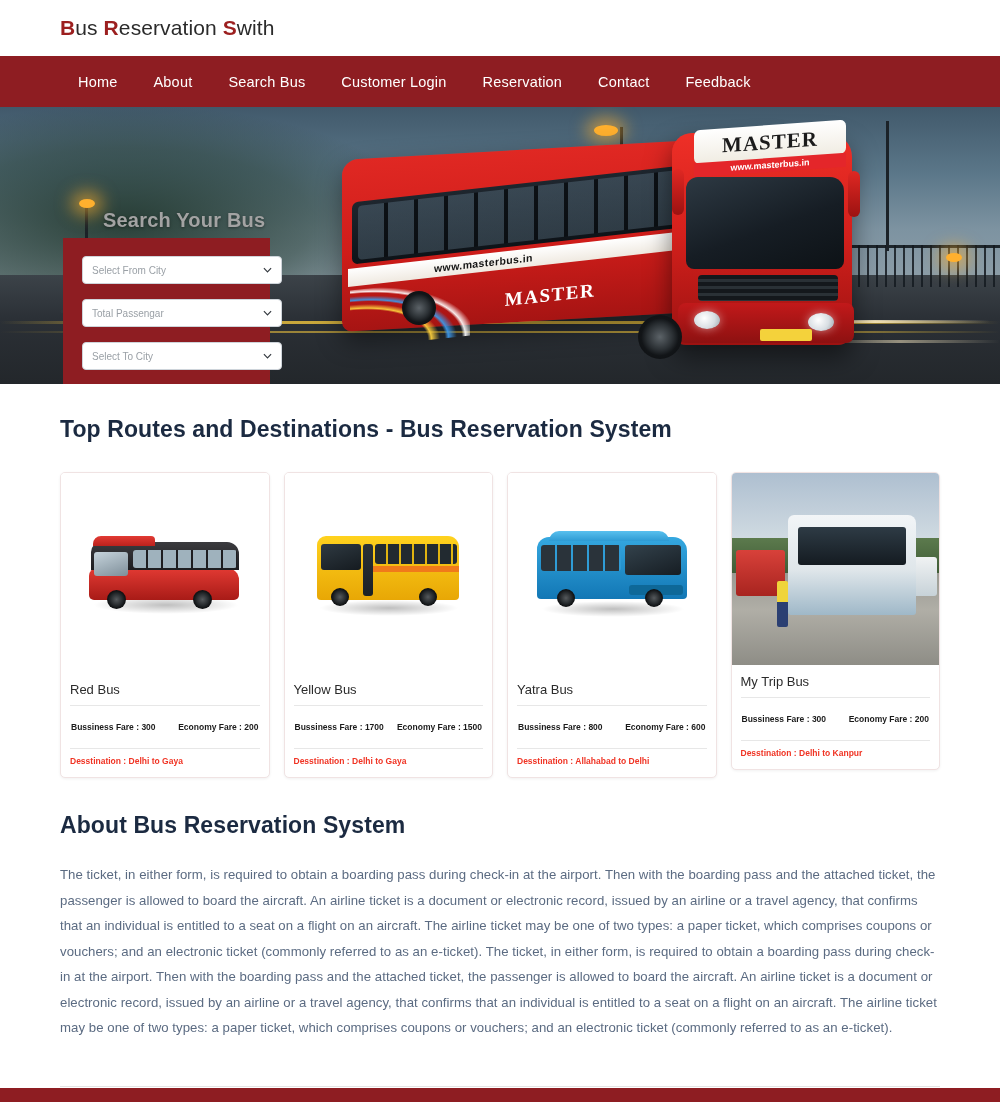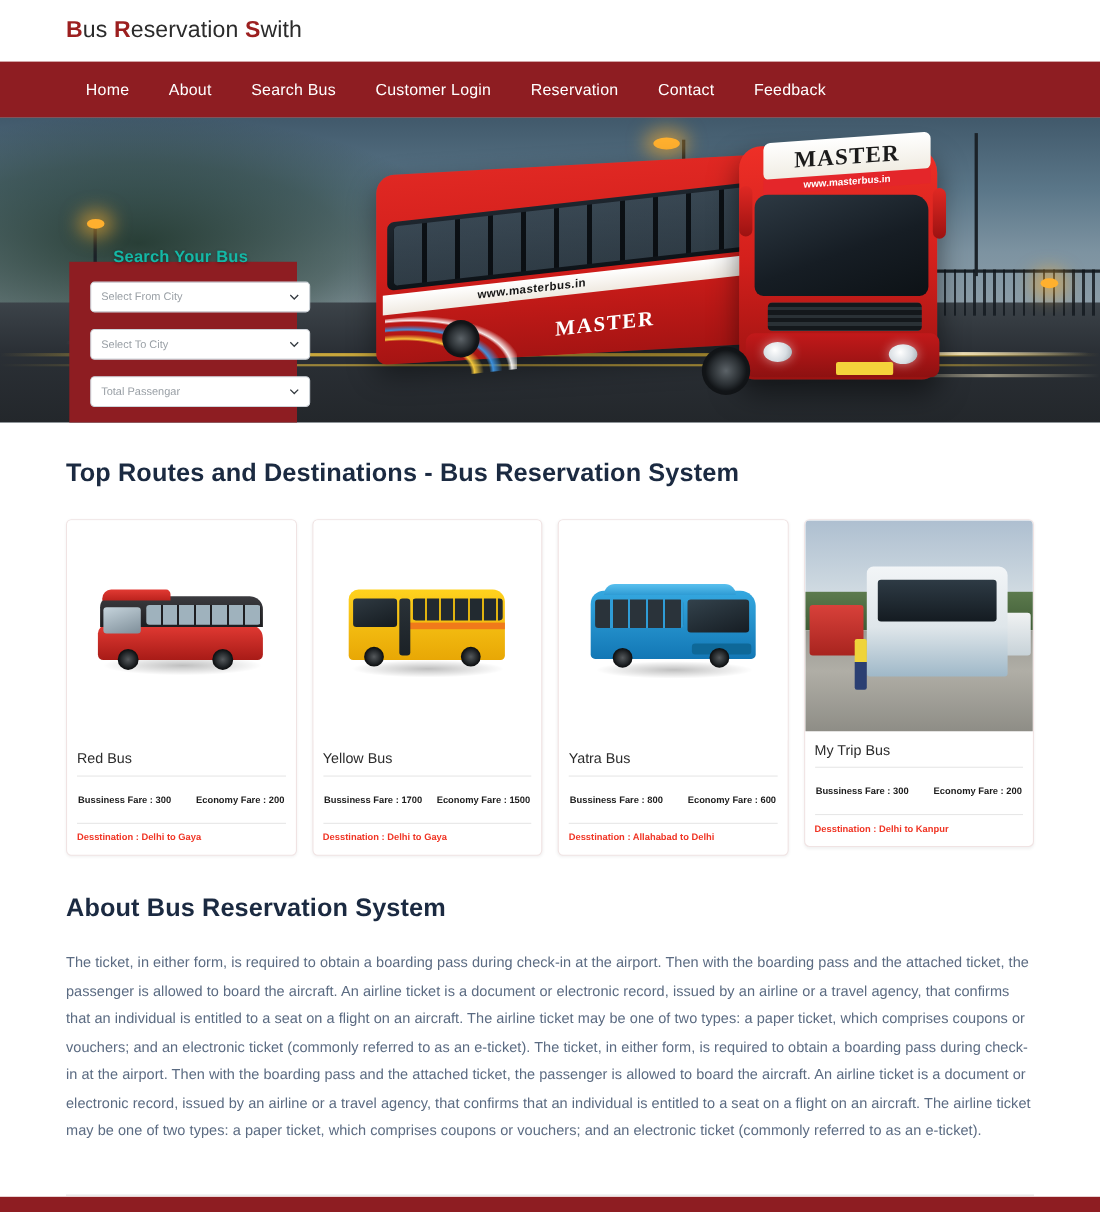--- a/index.html
+++ b/index.html
@@ -185,22 +185,22 @@
     position:absolute; border-radius:50%;
     background: radial-gradient(circle at 50% 50%, #5c6368 0%, #2a2f33 42%, #121518 60%, #0b0d0f 100%);
   }
   .mirror {
     position:absolute; width:12px; height:46px; border-radius:6px;
     background: linear-gradient(180deg,#e02823,#9c1211);
   }
 
   
   .search-title {
-    position: absolute; left: 103px; top: 118px;
-    color: #14b8a6; font-size: 15px; font-weight: 700; letter-spacing: .2px;
+    position: absolute; left: 103px; top: 102px;
+    color: #a3a3a3; font-size: 20px; font-weight: 700; letter-spacing: .2px;
     z-index: 6; text-shadow: 0 1px 3px rgba(0,0,0,.4);
   }
   .search-panel {
     position: absolute; left: 63px; top: 131px;
     width: 207px; height: 250px;
     background: #8e1d22;
     z-index: 5;
     padding: 18px 19px 0 19px;
   }
   .field {
@@ -385,27 +385,27 @@
   <div class="search-title">Search Your Bus</div>
 
   <form class="search-panel">
     <div class="field">
       <span>Select From City</span>
       <svg class="chev" viewBox="0 0 10 10">
           <path d="M1 3 L5 7 L9 3" fill="none" stroke="#343a40" stroke-width="1.3"></path>
         </svg>
     </div>
     <div class="field">
-      <span>Select To City</span>
+      <span>Total Passengar</span>
       <svg class="chev" viewBox="0 0 10 10">
           <path d="M1 3 L5 7 L9 3" fill="none" stroke="#343a40" stroke-width="1.3"></path>
         </svg>
     </div>
     <div class="field">
-      <span>Total Passengar</span>
+      <span>Select To City</span>
       <svg class="chev" viewBox="0 0 10 10">
           <path d="M1 3 L5 7 L9 3" fill="none" stroke="#343a40" stroke-width="1.3"></path>
         </svg>
     </div>
 
   </form>
 </section>
 
 <main class="container">
 

